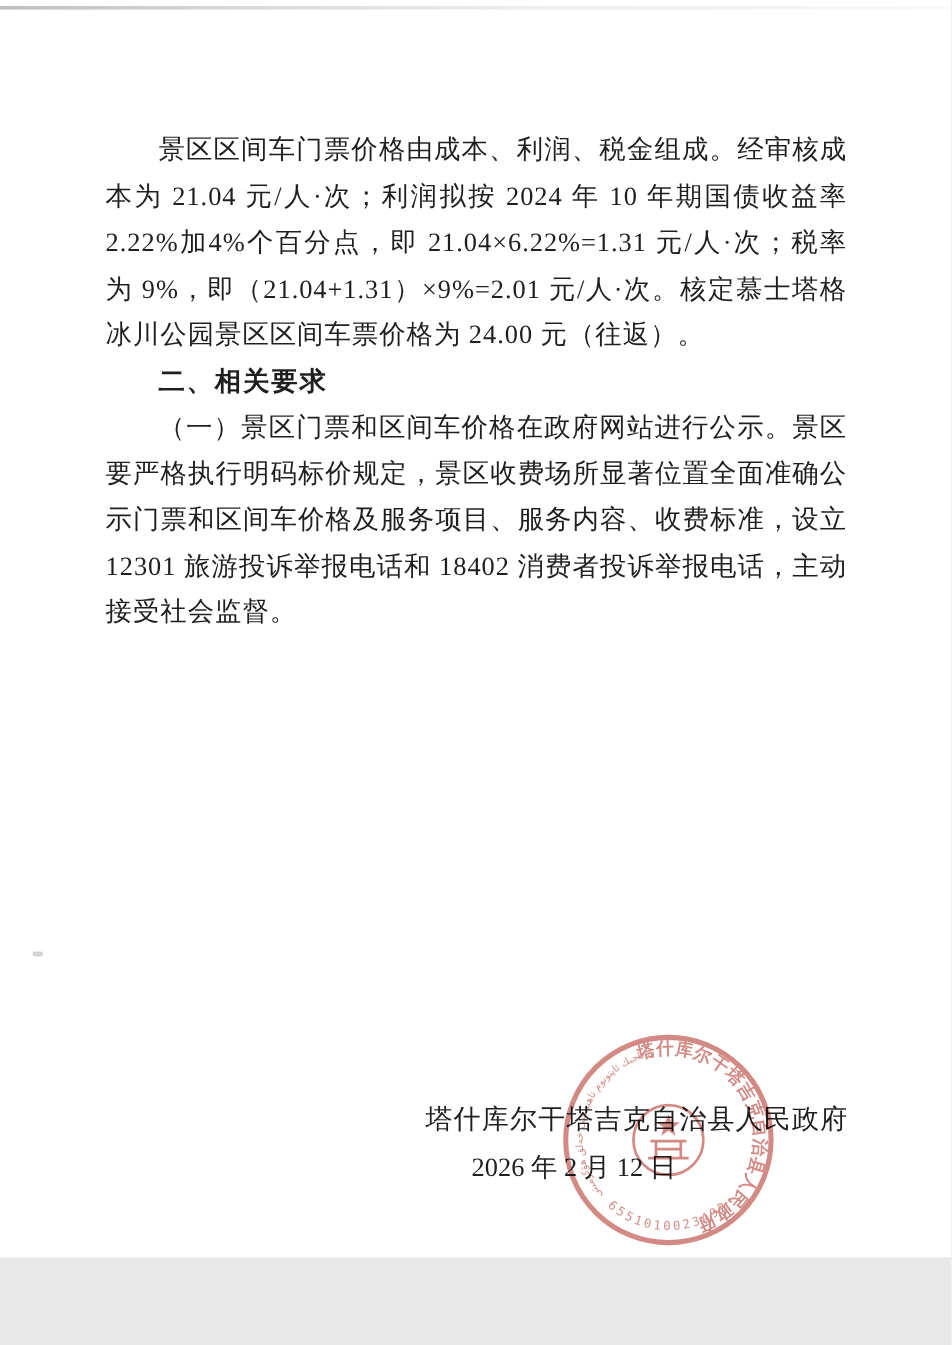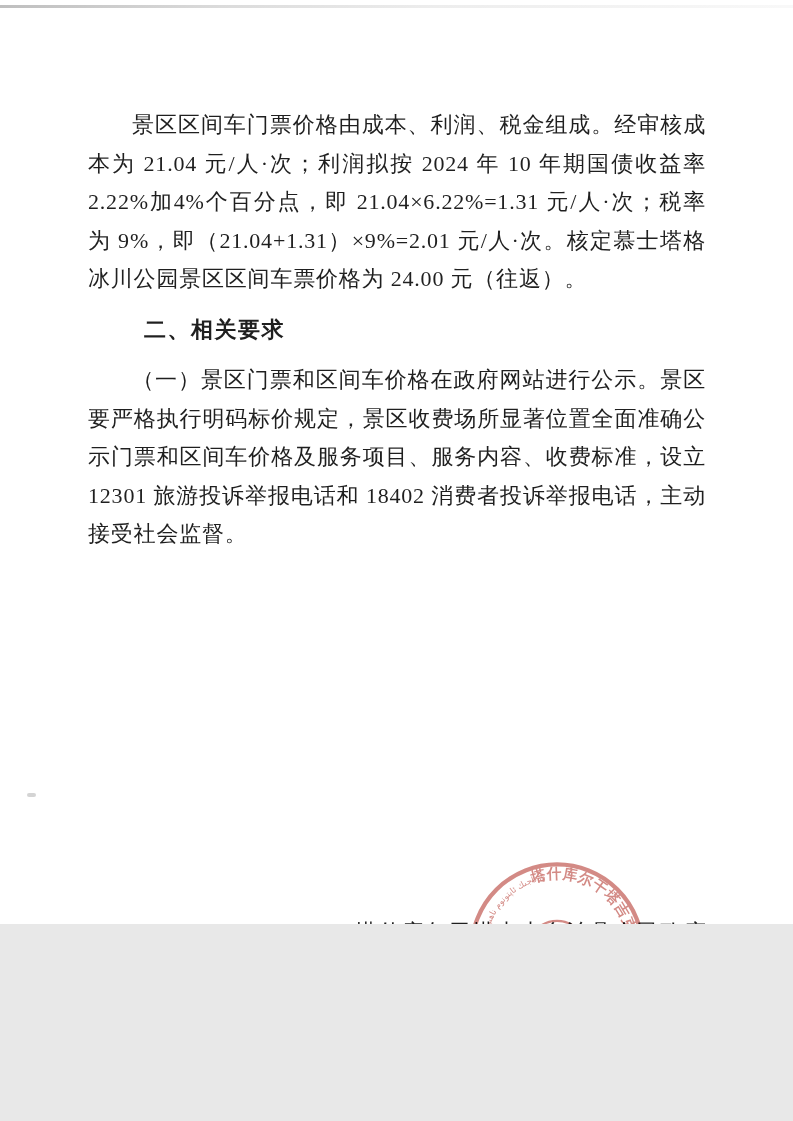--- a/index.html
+++ b/index.html
@@ -1,36 +1,36 @@
 <!DOCTYPE html>
 <html><head>
 <meta charset="utf-8">
 <style>
   html,body{margin:0;padding:0;background:#e8e8e8;}
   .page{
-    position:relative;width:793px;height:924px;background:#ffffff;
+    position:relative;width:793px;height:1048px;background:#ffffff;
     overflow:hidden;margin:0 auto;
     font-family:"Liberation Serif","DejaVu Serif",serif;color:#1f1f1f;
   }
   .scan-hairline{
     position:absolute;top:5px;left:0;width:100%;height:3px;
     background:linear-gradient(90deg,#a9a9a9 0%,#cfcfcf 28%,#e7e7e7 55%,#f6f6f6 100%);
     opacity:.75;
   }
   .scan-speck{
     position:absolute;left:27px;top:793px;width:9px;height:4px;
     background:#c9c9c9;border-radius:2px;opacity:.8;
   }
   .doc-body{position:absolute;top:106px;left:88px;width:618px;}
   .para{
     margin:0;font-size:22px;line-height:38.5px;text-align:justify;
     text-justify:inter-ideograph;text-indent:2em;letter-spacing:0.8px;
   }
   .heading{
-    margin:12px;font-size:22px;line-height:38.5px;text-indent:2em;
+    margin:0;font-size:22px;line-height:38.5px;text-indent:2em;
     font-weight:700;letter-spacing:1.5px;
     font-family:"Liberation Sans","DejaVu Sans",sans-serif;
   }
   .signature{position:absolute;top:913px;right:86px;width:360px;}
   .sig-name{
     font-size:22.5px;line-height:40px;letter-spacing:1px;
     text-align:right;white-space:nowrap;
   }
   .sig-date{
     font-size:22px;line-height:40px;text-align:left;

